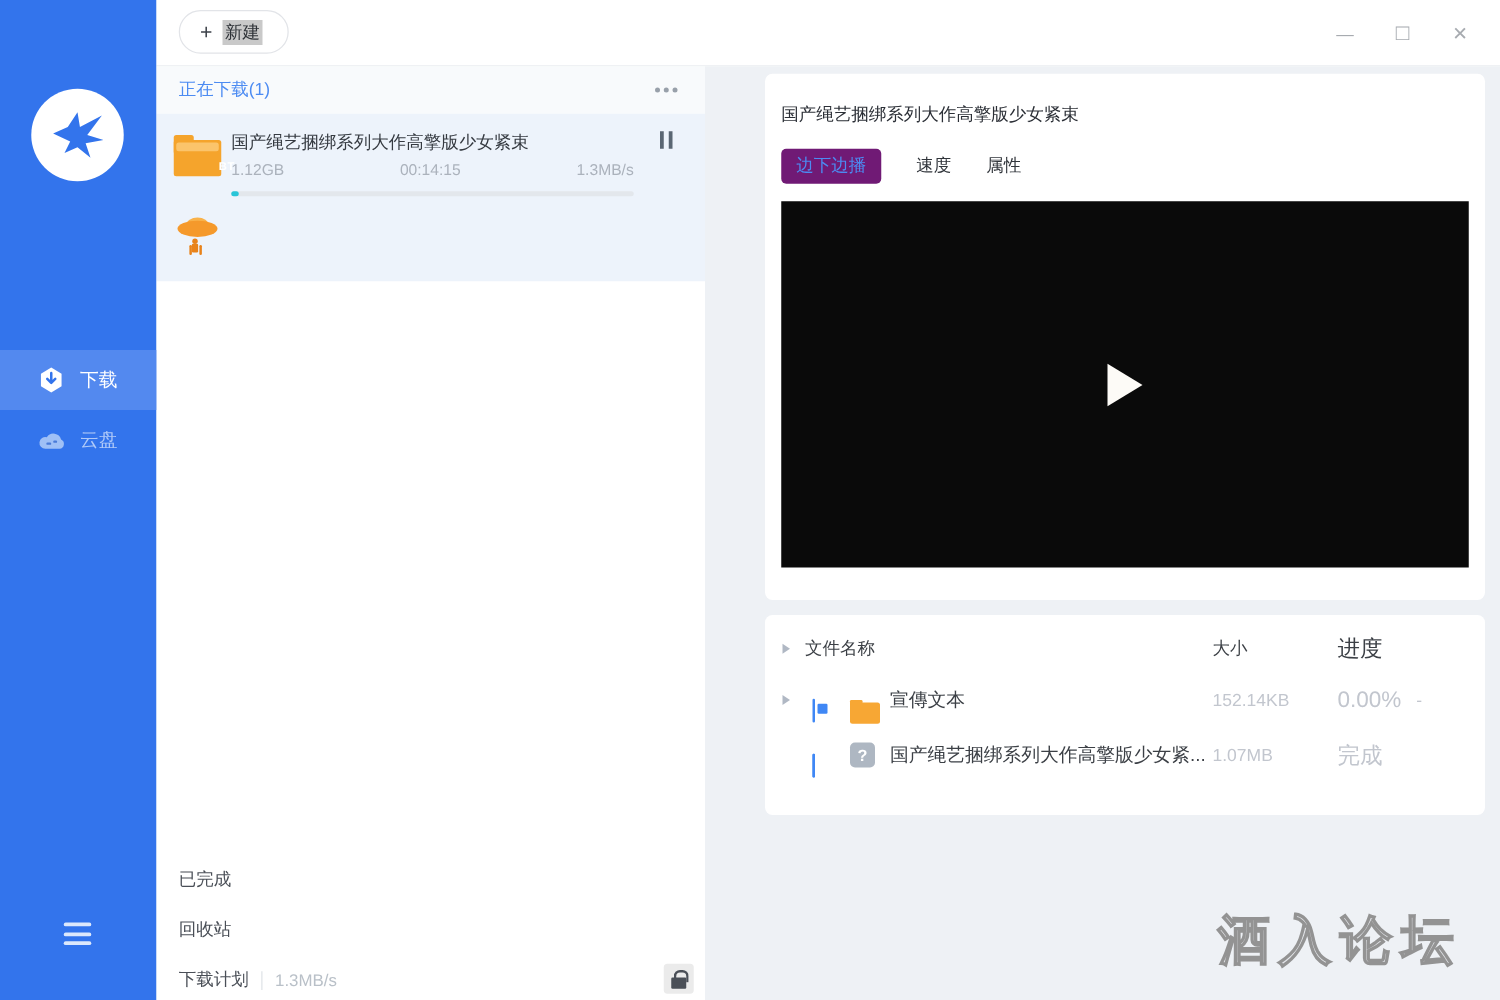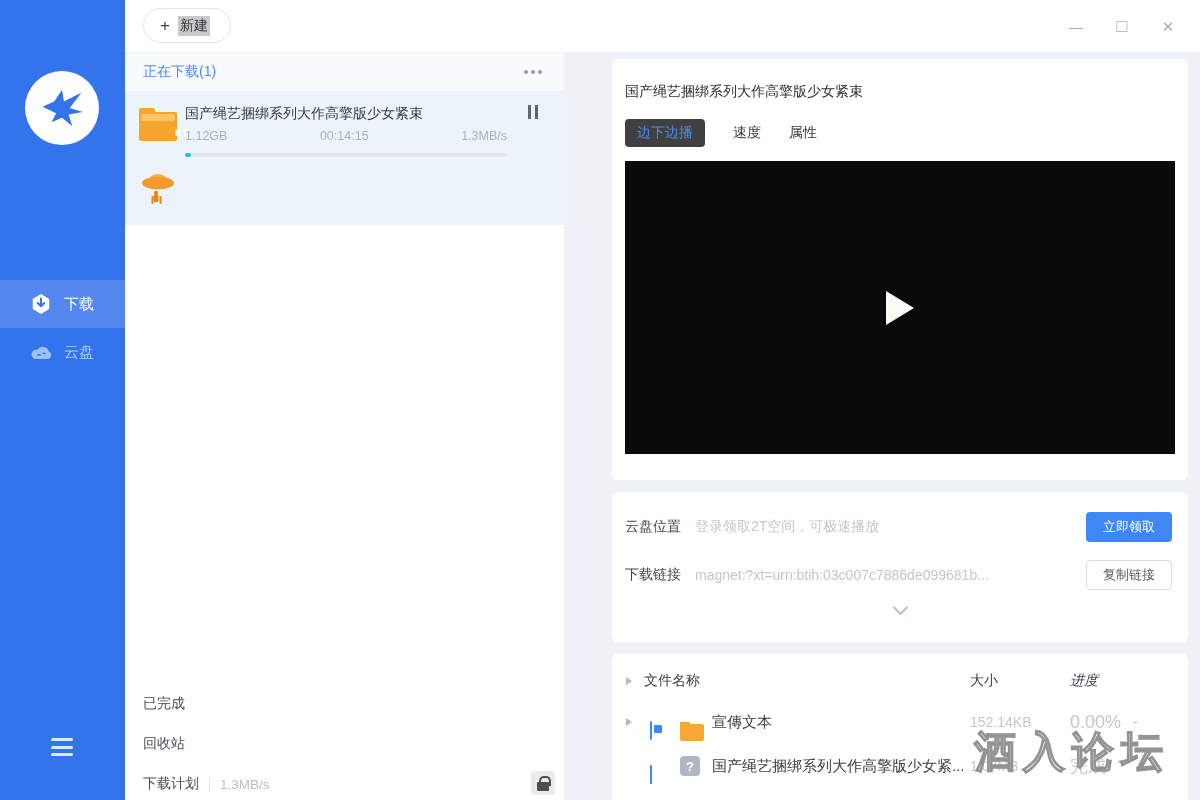--- a/index.html
+++ b/index.html
@@ -60,21 +60,21 @@
   .lock-glyph { position:relative; width:12px; height:9px; background:#4A4F57; border-radius:1px; margin-top:6px; }
   .lock-glyph::before { content:""; position:absolute; left:2px; top:-6px; width:8px; height:8px; border:2px solid #4A4F57; border-bottom:none; border-radius:5px 5px 0 0; }
 
   
   .right-panel { position:absolute; left:600px; top:53px; width:600px; height:747px; background:#EEF1F5; }
   .card { position:relative; margin:0 12px; background:#fff; border-radius:6px; }
   .card-player { margin-top:6px; height:421px; padding:0 13px; }
   .detail-title { padding-top:24px; font-size:14px; color:#2B2F36; white-space:nowrap; overflow:hidden; }
   .tabs { margin-top:16px; display:flex; align-items:center; gap:28px; }
   .tab { font-size:14px; color:#31353B; padding:7px 0; cursor:pointer; }
-  .tab.active { color:#4C8BF2; background:#404040; border-radius:4px; padding:5px 12px; }
+  .tab.active { color:#4C8BF2; background:#701a75; border-radius:4px; padding:5px 12px; }
   .video { position:relative; margin-top:12px; height:293px; background:#0A0A0A; }
   .play-btn { position:absolute; left:50%; top:50%; transform:translate(-50%,-50%); width:0; height:0; border-left:28px solid #FDFBF7; border-top:17px solid transparent; border-bottom:17px solid transparent; cursor:pointer; }
 
   .card-info { margin-top:12px; height:150px; }
   .info-row { position:absolute; left:13px; right:16px; height:30px; display:flex; align-items:center; }
   .row-cloud { top:20px; }
   .row-link { top:68px; }
   .info-label { font-size:14px; color:#40454D; flex:0 0 auto; }
   .info-value { font-size:14px; color:#C2C6CE; margin-left:14px; white-space:nowrap; overflow:hidden; text-overflow:ellipsis; max-width:360px; }
   .btn { margin-left:auto; height:30px; min-width:86px; padding:0 12px; border-radius:4px; font-size:13px; display:flex; align-items:center; justify-content:center; cursor:pointer; }
@@ -83,21 +83,21 @@
   .chevron-row { position:absolute; left:0; right:0; top:110px; display:flex; justify-content:center; cursor:pointer; }
   .chevron-down { width:11px; height:11px; border-right:2px solid #B9BFC8; border-bottom:2px solid #B9BFC8; transform:rotate(45deg); }
 
   .card-files { margin-top:12px; height:160px; overflow:hidden; }
   .tri-right { width:0; height:0; border-left:6px solid #B0B8C4; border-top:4.5px solid transparent; border-bottom:4.5px solid transparent; cursor:pointer; }
   .files-header { position:absolute; top:10px; left:0; right:0; height:34px; }
   .file-row { position:absolute; left:0; right:0; height:44px; }
   .col-tri { position:absolute; left:14px; top:50%; transform:translateY(-50%); }
   .col-name-head { position:absolute; left:32px; top:50%; transform:translateY(-50%); font-size:14px; color:#3C4046; }
   .col-size-head { position:absolute; left:358px; top:50%; transform:translateY(-50%); font-size:14px; color:#3C4046; }
-  .col-prog-head { position:absolute; left:458px; top:50%; transform:translateY(-50%); font-size:14px; color:#3C4046;font-style:italic; }
+  .col-prog-head { position:absolute; left:458px; top:50%; transform:translateY(-50%); font-size:18px; color:#3C4046; }
   .col-check { position:absolute; left:38px; top:50%; transform:translateY(-50%); }
   .col-icon { position:absolute; left:68px; top:50%; transform:translateY(-50%); }
   .col-name { position:absolute; left:100px; top:50%; transform:translateY(-50%); font-size:15px; color:#3C4046; max-width:252px; white-space:nowrap; overflow:hidden; }
   .col-size { position:absolute; left:358px; top:50%; transform:translateY(-50%); font-size:14px; color:#C2C6CE; }
   .col-prog { position:absolute; left:458px; top:50%; transform:translateY(-50%); font-size:18px; color:#C2C6CE; }
   .col-extra { position:absolute; left:521px; top:50%; transform:translateY(-50%); font-size:14px; color:#C2C6CE; }
   .row-1 { top:46px; }
   .row-2 { top:90px; }
 
   .checkbox { width:16px; height:16px; border-radius:3px; cursor:pointer; position:relative; }
@@ -225,35 +225,20 @@
     <div class="tabs">
       <span class="tab active">边下边播</span>
       <span class="tab">速度</span>
       <span class="tab">属性</span>
     </div>
     <div class="video">
       <div class="play-btn"></div>
     </div>
   </div>
 
-  <div class="card card-info">
-    <div class="info-row row-cloud">
-      <span class="info-label">云盘位置</span>
-      <span class="info-value">登录领取2T空间，可极速播放</span>
-      <button class="btn btn-primary">立即领取</button>
-    </div>
-    <div class="info-row row-link">
-      <span class="info-label">下载链接</span>
-      <span class="info-value">magnet:?xt=urn:btih:03c007c7886de099681b...</span>
-      <button class="btn btn-ghost">复制链接</button>
-    </div>
-    <div class="chevron-row">
-      <span class="chevron-down"></span>
-    </div>
-  </div>
 
   <div class="card card-files">
     <div class="files-header">
       <span class="col-tri tri-right"></span>
       <span class="col-name-head">文件名称</span>
       <span class="col-size-head">大小</span>
       <span class="col-prog-head">进度</span>
     </div>
 
     <div class="file-row row-1">

